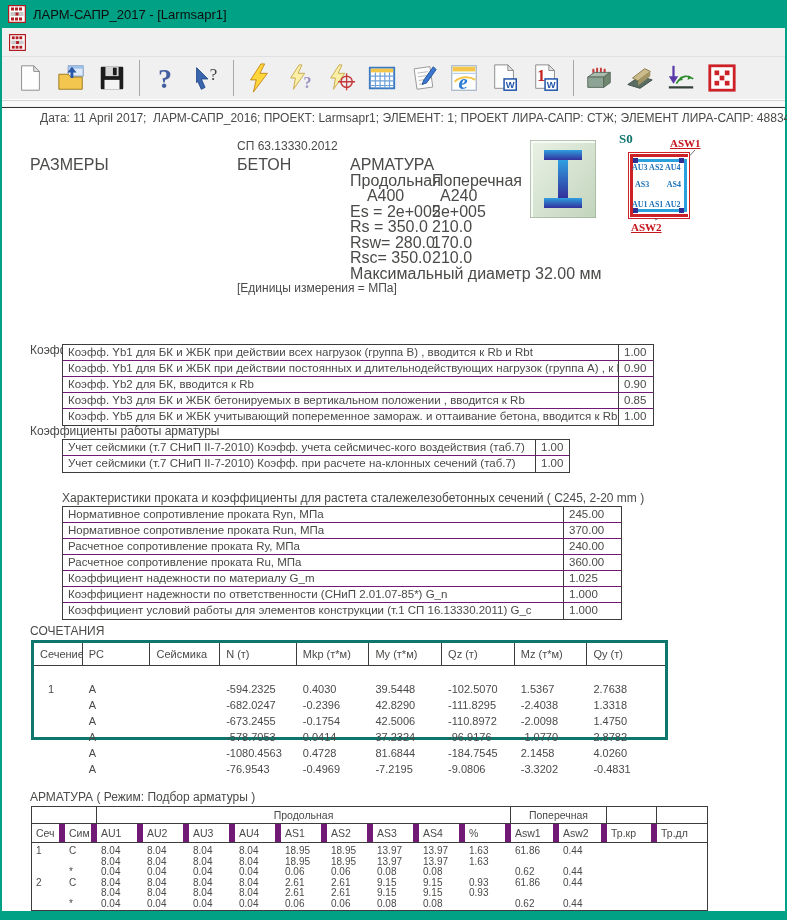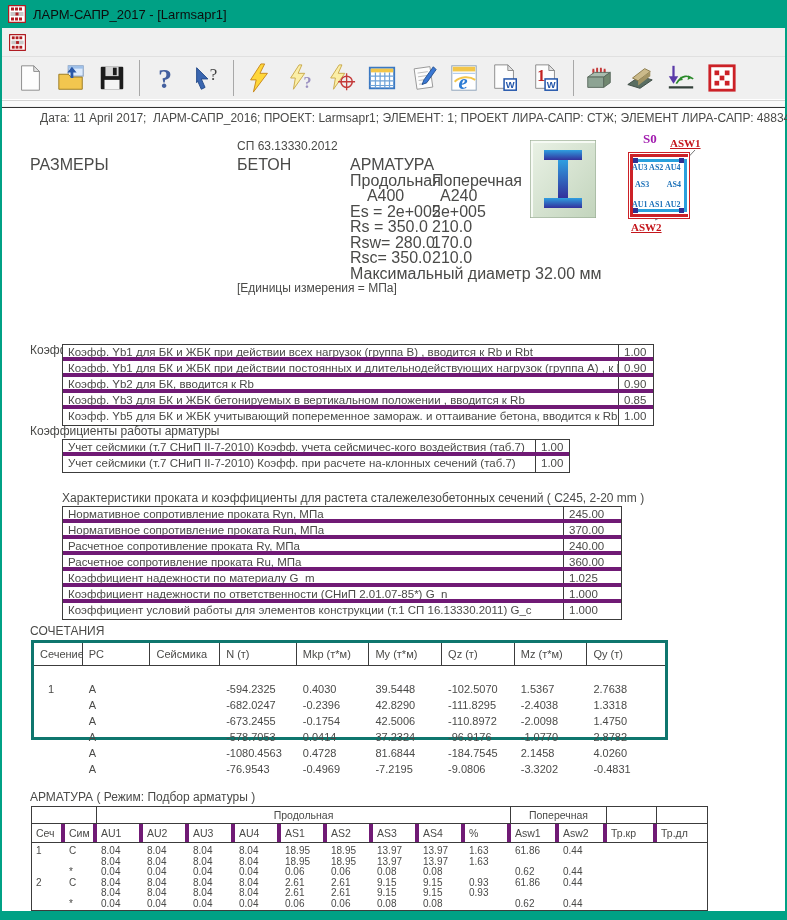--- a/index.html
+++ b/index.html
@@ -19,21 +19,21 @@
   .pre{white-space:pre}
   .abs{position:absolute}
   .iblock{position:absolute;line-height:15.5px;font-size:16px}
   .iline{height:15.5px}
   .pair{display:flex;height:15.5px}
   .pair span:first-child{width:82px}
   .caption{position:absolute;font-size:12px}
   
   .kvtable{position:absolute;border:1px solid #3c3c3c;font-size:11.5px;background:#fff}
   .kv-row{display:flex;height:16px;line-height:15px}
-  .kv-row:not(:last-of-type){border-bottom:4px solid #701a75}
+  .kv-row:not(:last-of-type){border-bottom:1px solid #701a75}
   .kv-label{flex:1;padding:0 5px;border-right:1px solid #3c3c3c;overflow:hidden;white-space:nowrap}
   .kv-value{padding:0 5px}
   .w-conc .kv-value{width:34px}
   .w-reb  .kv-value{width:33px}
   .w-steel .kv-value{width:57px}
   
   .combos{position:absolute;left:29px;top:532px;width:637px;height:100px;border:3px solid #0f766e;font-size:11px}
   .combos-header{display:flex;height:23px;border-bottom:1px solid #3c3c3c}
   .combos-header .cc{line-height:22px;padding-left:6px;border-right:1px solid #3c3c3c;overflow:hidden;white-space:nowrap}
   .combos-header .cc:last-of-type{border-right:none}
@@ -42,30 +42,30 @@
   .combos-body .cc{padding-left:6px;overflow:hidden;white-space:nowrap}
   .c0{width:49px}.c1{width:68px}.c2{width:70px}.c3{width:77px}.c4{width:73px}.c5{width:73px}.c6{width:73px}.c7{width:73px}.c8{width:78px}
   .combos-body .c0{padding-left:14px}
   
   .armtable{position:absolute;left:29px;top:698px;width:677px;height:105px;border:1px solid #3c3c3c;font-size:10.5px}
   .arm-group{display:flex;height:17px;border-bottom:1px solid #3c3c3c}
   .arm-group .gc{line-height:16px;border-right:1px solid #3c3c3c;overflow:hidden}
   .arm-group .gc:last-of-type{border-right:none}
   .g0{width:65px}.g1{width:414px;text-align:center}.g2{width:96px;text-align:center}.g3{width:50px}.g4{width:50px}
   .arm-header{display:flex;height:19px;border-bottom:1px solid #3c3c3c}
-  .arm-header .ac{line-height:18px;padding-left:4px;border-right:4px solid #701a75;overflow:hidden;white-space:nowrap}
+  .arm-header .ac{line-height:18px;padding-left:4px;border-right:6px solid #701a75;overflow:hidden;white-space:nowrap}
   .arm-header .ac:last-of-type{border-right:none}
   .arm-body{padding-top:3px;font-size:10px}
   .arm-body .arow{display:flex;height:10.6px;line-height:10.6px}
   .arm-body .ac{padding-left:4px;overflow:hidden;white-space:nowrap}
   .a0{width:33px}.a1{width:32px}
   .a2,.a3,.a4,.a5,.a6,.a7,.a8,.a9,.a10{width:46px}
   .a11{width:48px}.a12{width:48px}.a13{width:50px}.a14{width:50px}
   
-  .s0-label{position:absolute;left:641px;top:23px;font-family:"Liberation Serif","DejaVu Serif",serif;font-weight:bold;font-size:13px;color:#a21caf}
+  .s0-label{position:absolute;left:617px;top:23px;font-family:"Liberation Serif","DejaVu Serif",serif;font-weight:bold;font-size:13px;color:#0f766e}
   .asw-label{position:absolute;font-family:"Liberation Serif","DejaVu Serif",serif;font-weight:bold;font-size:11px;color:#c4161c;text-decoration:underline}
   .sketch{position:absolute;left:626px;top:44px;width:62px;height:67px;border:1px solid #cc2127;background:#fff}
   .sketch .bar{position:absolute;background:#cc2127}
   .sketch .blue{background:#2aa0dd}
   .sketch .corner{position:absolute;width:5px;height:5px;background:#2e3192}
   .sketch .lab{position:absolute;font-family:"Liberation Serif","DejaVu Serif",serif;font-weight:bold;font-size:8px;color:#1d71b8;white-space:pre}
   .leader{position:absolute;pointer-events:none}
 </style>
 </head>
 <body>

